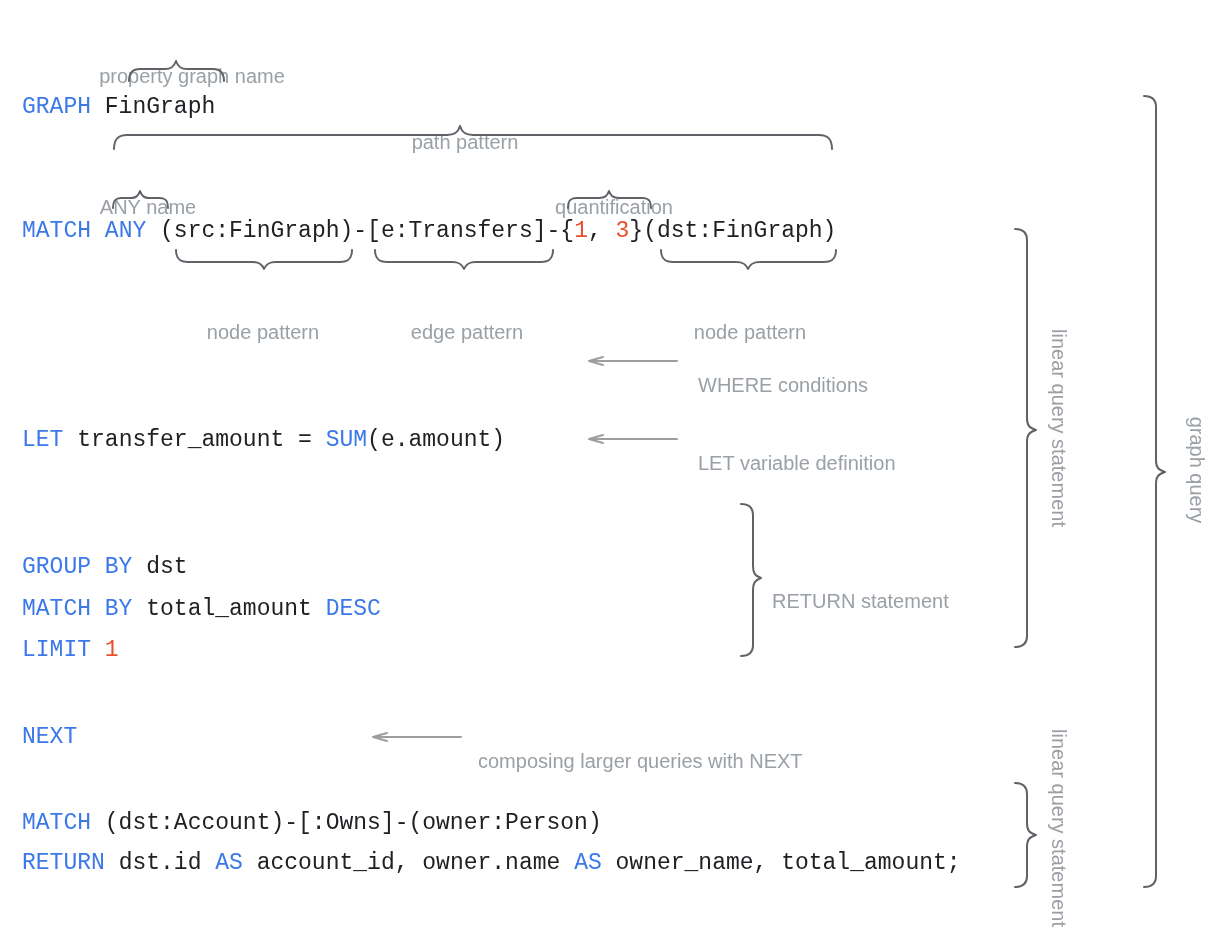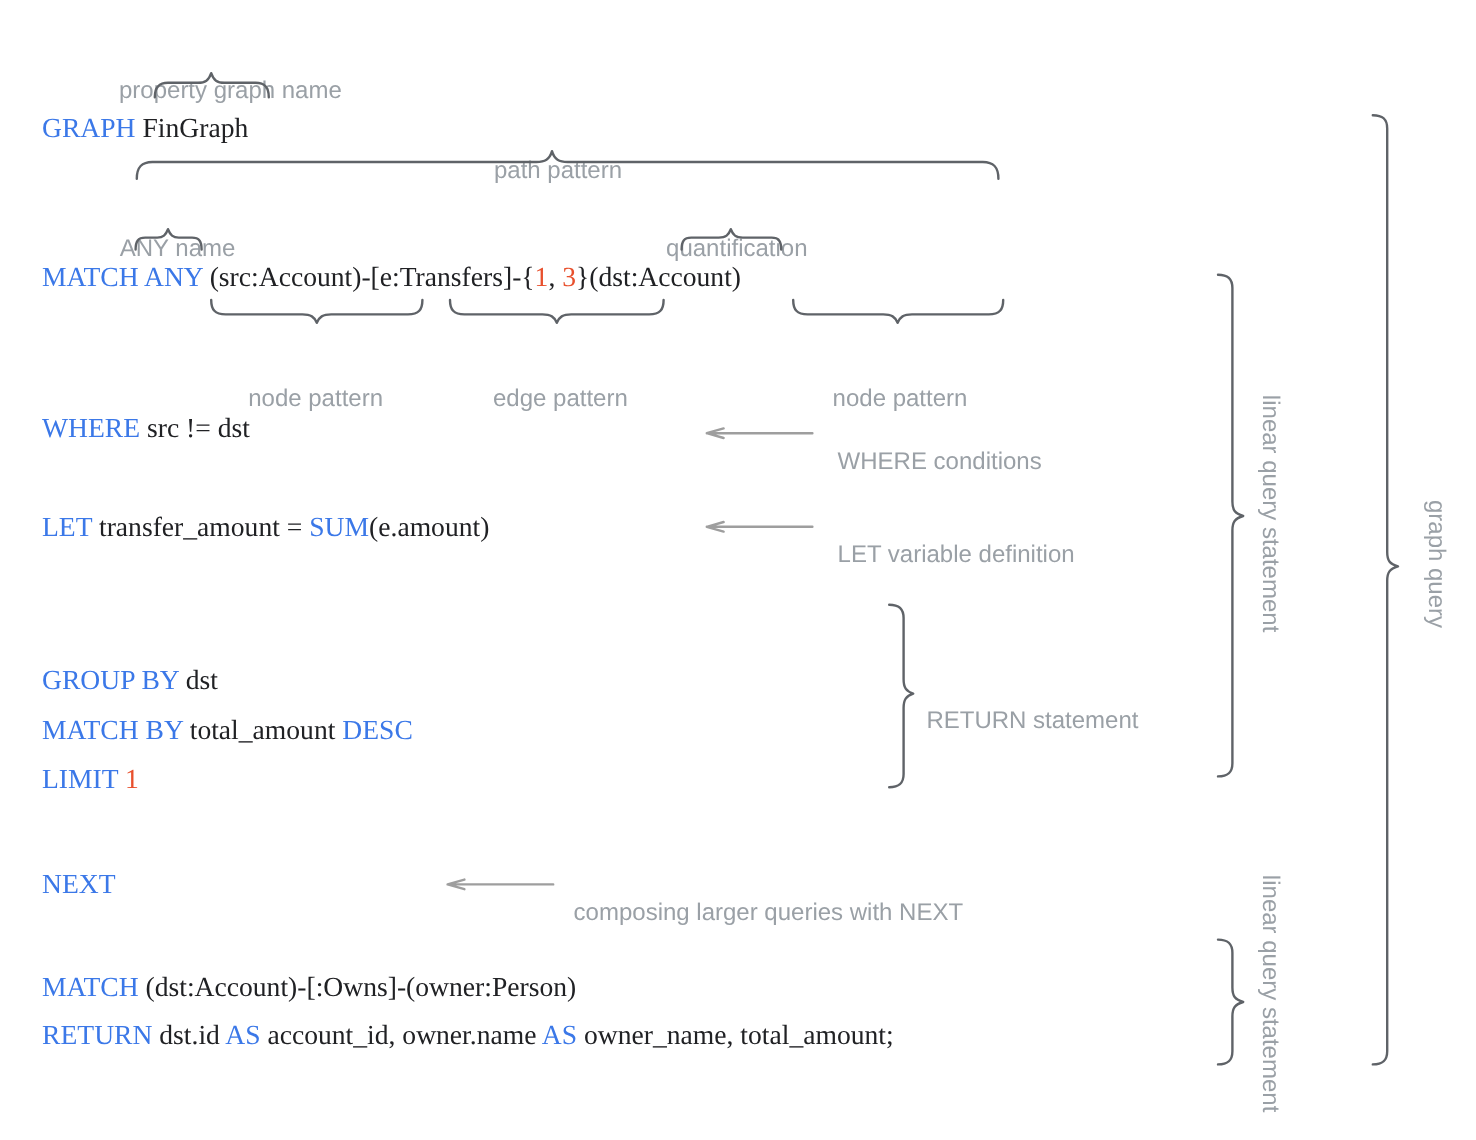--- a/index.html
+++ b/index.html
@@ -4,22 +4,22 @@
 <style>
   html,body{margin:0;padding:0;background:#ffffff;}
   .canvas{
     position:relative;
     width:1230px;height:950px;
     background:#ffffff;
     overflow:hidden;
     font-family:"Liberation Sans",sans-serif;
   }
   .code-line{
-    position:absolute;left:35px;
-    font-family:Liberation Serif, serif;
+    position:absolute;left:22px;
+    font-family:Liberation Mono, monospace;
     font-size:23px;line-height:28px;
     white-space:pre;color:#202124;
   }
   .kw{color:#3b78e8;}
   .num{color:#e8502d;}
   .ann{
     position:absolute;
     font-size:20px;color:#9aa0a6;
     white-space:nowrap;
   }
@@ -33,23 +33,22 @@
   svg.brace path{fill:none;stroke:#5f6368;stroke-width:2;stroke-linecap:round;stroke-linejoin:round;}
   svg.arrow path{fill:none;stroke:#9e9e9e;stroke-width:2;stroke-linecap:round;stroke-linejoin:round;}
 </style>
 </head>
 <body>
 
 <div class="canvas">
 
   <div class="code-line" style="top:93px"><span class="kw">GRAPH</span><span> FinGraph</span></div>
 
-  <div class="code-line" style="top:217px"><span class="kw">MATCH</span><span> </span><span class="kw">ANY</span><span> (src:Account)-[e:Transfers]-{</span><span class="num">1</span><span>, </span><span class="num">3</span><span>}(dst:Account)</span></div>
+  <div class="code-line" style="top:217px"><span class="kw">MATCH</span><span> </span><span class="kw">ANY</span><span> (src:FinGraph)-[e:Transfers]-{</span><span class="num">1</span><span>, </span><span class="num">3</span><span>}(dst:FinGraph)</span></div>
 
-  <div class="code-line" style="top:343px"><span class="kw">WHERE</span><span> src != dst</span></div>
 
   <div class="code-line" style="top:426px"><span class="kw">LET</span><span> transfer_amount = </span><span class="kw">SUM</span><span>(e.amount)</span></div>
 
 
   <div class="code-line" style="top:553px"><span class="kw">GROUP BY</span><span> dst</span></div>
 
   <div class="code-line" style="top:595px"><span class="kw">MATCH BY</span><span> total_amount </span><span class="kw">DESC</span></div>
 
   <div class="code-line" style="top:636px"><span class="kw">LIMIT</span><span> </span><span class="num">1</span></div>
 

